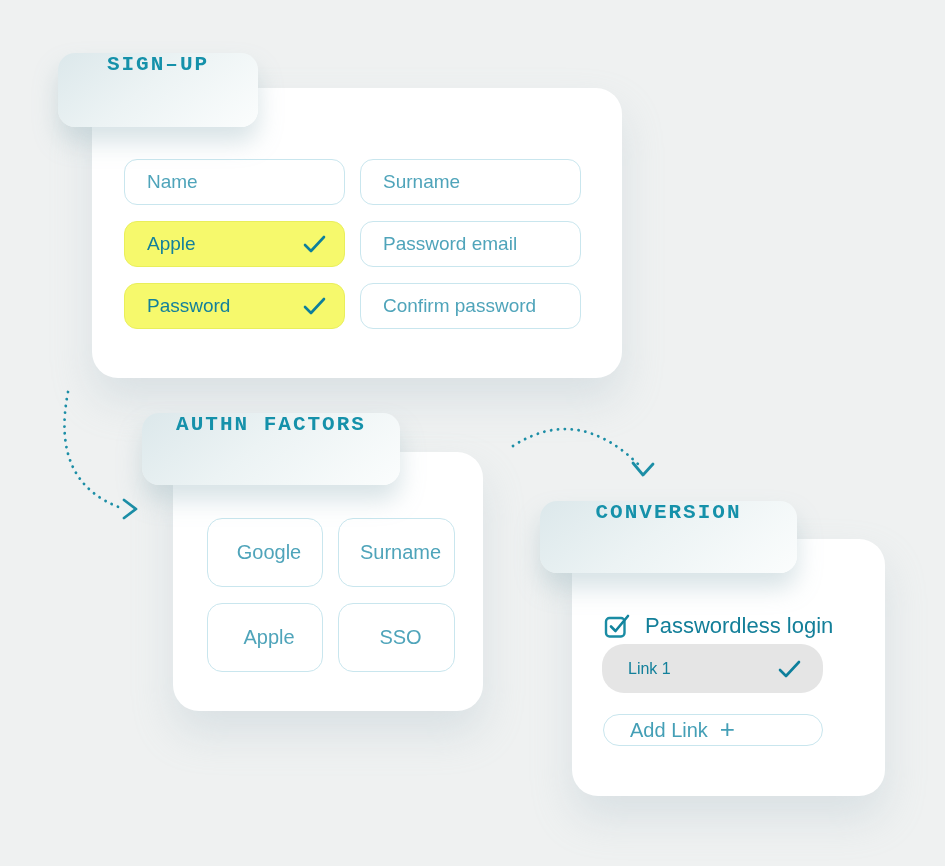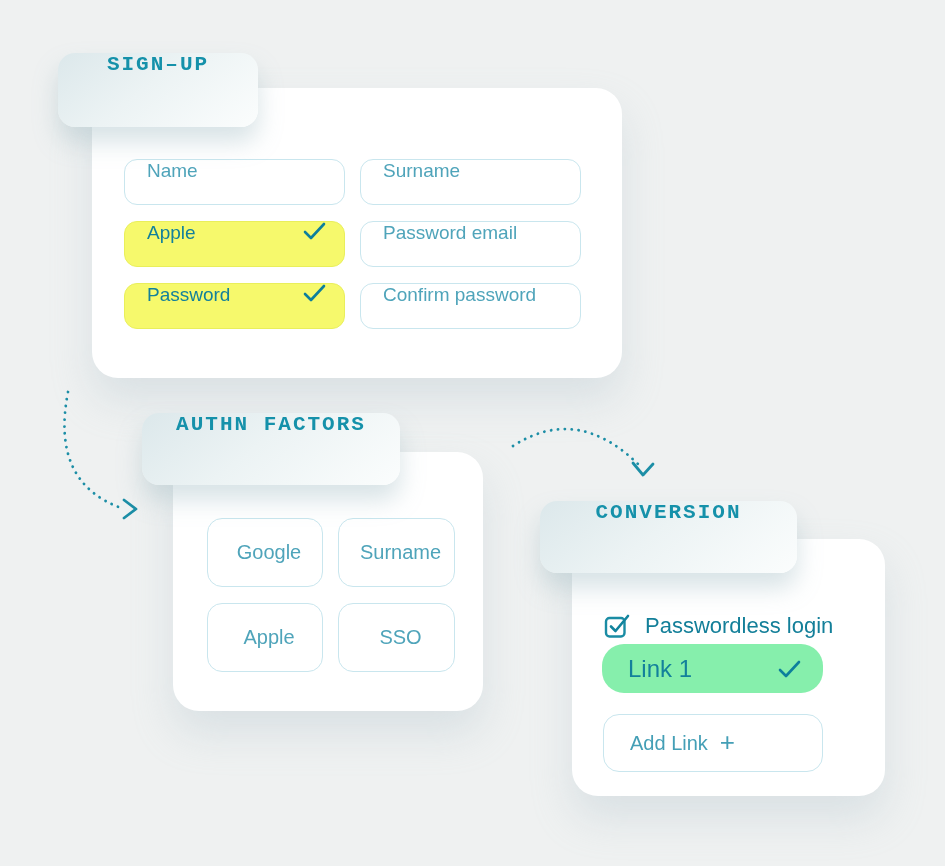--- a/index.html
+++ b/index.html
@@ -26,21 +26,21 @@
   .check-icon { flex:0 0 auto; }
   
   .fields {
     position:absolute; left:32px; top:71px;
     display:grid; grid-template-columns:221px 221px;
     column-gap:15px; row-gap:16px;
   }
   .field {
     height:46px; box-sizing:border-box;
     border:1.5px solid #C9E6EE; border-radius:13px; background:#fff;
-    display:flex; justify-content:space-between;
+    display:flex; align-items:center; justify-content:space-between;
     padding:0 18px 0 22px;
     font-size:19px; color:#4FA4BA;
   }
   .field.done {
     background:#F6F96C; border-color:#E9EF5B;
     color:#13809B; font-weight:500;
   }
   
   .providers {
     position:absolute; left:34px; top:66px;
@@ -54,27 +54,27 @@
     font-size:20px; color:#4FA4BA;padding-left:8px;
   }
   
   .conv-row {
     position:absolute; left:32px; top:58px;
     display:flex; align-items:center; gap:15px;
     font-size:22px; font-weight:500; color:#137F99;margin-top:16px;
   }
   .link-pill {
     position:absolute; left:30px; top:105px; width:221px; height:49px;
-    box-sizing:border-box; background:#86efac; border-radius:22px;
+    box-sizing:border-box; background:#e5e5e5; border-radius:22px;
     display:flex; align-items:center; justify-content:space-between;
     padding:0 22px 0 26px;
-    font-size:24px; font-weight:500; color:#13809B;gap:39px;
+    font-size:16px; font-weight:500; color:#13809B;gap:39px;
   }
   .add-link {
-    position:absolute; left:31px; top:175px; width:220px; height:58px;
+    position:absolute; left:31px; top:175px; width:220px; height:32px;
     box-sizing:border-box; background:#fff;
     border:1.5px solid #C9E6EE; border-radius:16px;
     display:flex; align-items:center; padding-left:26px;
     font-size:20px; color:#449FB6;
   }
   .add-link .plus {
     margin-left:12px; font-size:26px; font-weight:400;
     color:#449FB6; line-height:1; transform:translateY(-1px);
   }
   

